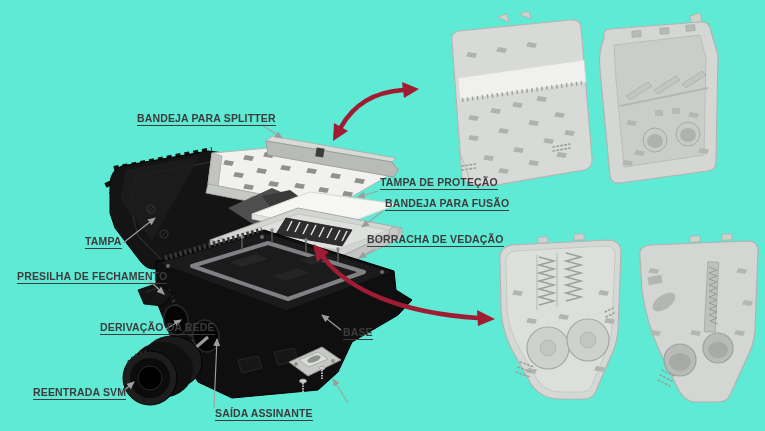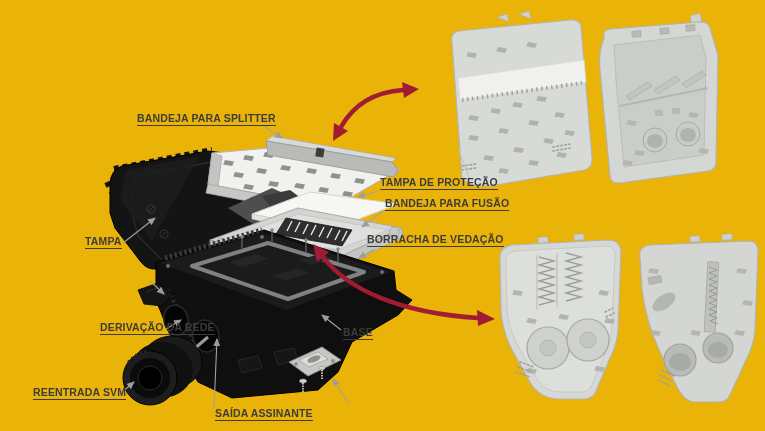--- a/index.html
+++ b/index.html
@@ -1,17 +1,17 @@
 <!DOCTYPE html>
 <html><head>
 <meta charset="utf-8">
 <style>
   html,body{margin:0;padding:0;background:#ffffff;}
   .stage{
-    position:relative;width:765px;height:431px;background:#eab308;
+    position:relative;width:765px;height:431px;background:#5eead4;
     font-family:"Liberation Sans",sans-serif;overflow:hidden;
   }
   .stage svg{position:absolute;left:0;top:0;}
   .lbl{
     position:absolute;font-size:10.5px;font-weight:700;letter-spacing:.15px;
     color:#3c3c3d;white-space:nowrap;line-height:1;
     border-bottom:1.2px solid currentColor;padding-bottom:1.5px;
   }
 </style>
 </head>
@@ -307,18 +307,19 @@
     <polygon points="313,244 329,252 317,262" fill="#a01c33"></polygon>
     <polygon points="495,319 477,310 478,326" fill="#a01c33"></polygon>
   </g>
 </svg>
 
 <div class="lbl" style="left: 137px; top: 113px; color: rgb(60, 60, 61);">BANDEJA PARA SPLITTER</div>
 <div class="lbl" style="left: 380px; top: 177px; color: rgb(60, 60, 61);">TAMPA DE PROTEÇÃO</div>
 <div class="lbl" style="left: 385px; top: 198px; color: rgb(60, 60, 61);">BANDEJA PARA FUSÃO</div>
 <div class="lbl" style="left: 367px; top: 234px; color: rgb(60, 60, 61);">BORRACHA DE VEDAÇÃO</div>
 <div class="lbl" style="left: 85px; top: 236px; color: rgb(60, 60, 61); text-align: center;">TAMPA</div>
+<div class="lbl" style="left: 17px; top: 271px; color: rgb(60, 60, 61);">PRESILHA DE FECHAMENTO</div>
 <div class="lbl" style="left: 64px; top: 322px; color: rgb(60, 60, 61); margin-left: 36px;">DERIVAÇÃO DA REDE</div>
 <div class="lbl" style="left: 33px; top: 387px; color: rgb(60, 60, 61);">REENTRADA SVM</div>
 <div class="lbl" style="left: 343px; top: 327px; color: rgb(60, 60, 61);">BASE</div>
 <div class="lbl" style="left: 215px; top: 408px; color: rgb(60, 60, 61);">SAÍDA ASSINANTE</div>
 
 </div>
 
 </body></html>

